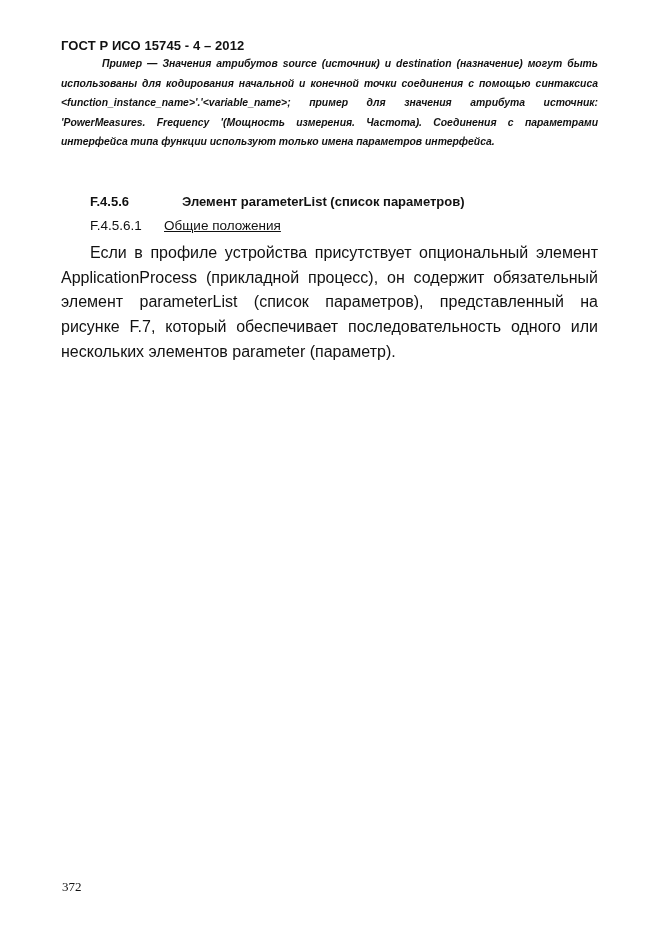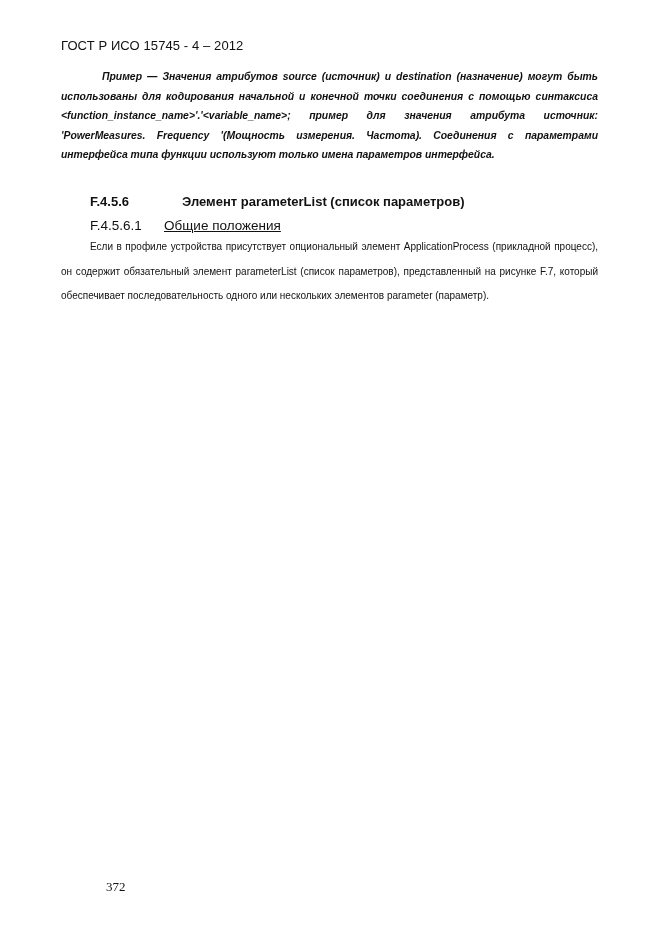--- a/index.html
+++ b/index.html
@@ -13,27 +13,27 @@
       position: relative;
       overflow: hidden;
       color: #111111;
       font-family: "Liberation Sans", sans-serif;
     }
     .header {
       position: absolute;
       left: 61px;
       top: 38px;
       font-size: 13px;
-      font-weight: normal;
+      font-weight: bold;
       letter-spacing: 0.1px;
     }
     .note {
       position: absolute;
       left: 61px;
-      top: 67px;
+      top: 54px;
       width: 537px;
       font-size: 10.4px;
       font-weight: bold;
       font-style: italic;
       line-height: 19.5px;
       text-align: justify;
       text-align-last: auto;
     }
     .note p {
       margin: 0;
@@ -60,37 +60,36 @@
       white-space: nowrap;
       text-decoration: underline;
     }
     .subsection .num {
       display: inline-block;
       width: 74px;
     }
     .body-para {
       position: absolute;
       left: 61px;
-      top: 235px;
+      top: 241px;
       width: 537px;
-      font-size: 10px;
+      font-size: 16px;
       line-height: 24.7px;
     }
     .body-para p {
       margin: 0;
       text-indent: 29px;
       text-align: justify;
     }
     .page-number {
       position: absolute;
       left: 62px;
       top: 879px;
       font-family: "Liberation Serif", serif;
       font-size: 13px;
-      margin-left: 44px;
     }
   </style>
 </head>
 <body>
 
 <div class="header">
   <span>ГОСТ Р ИСО 15745 - 4 – 2012</span>
 </div>
 
 <div class="note">

